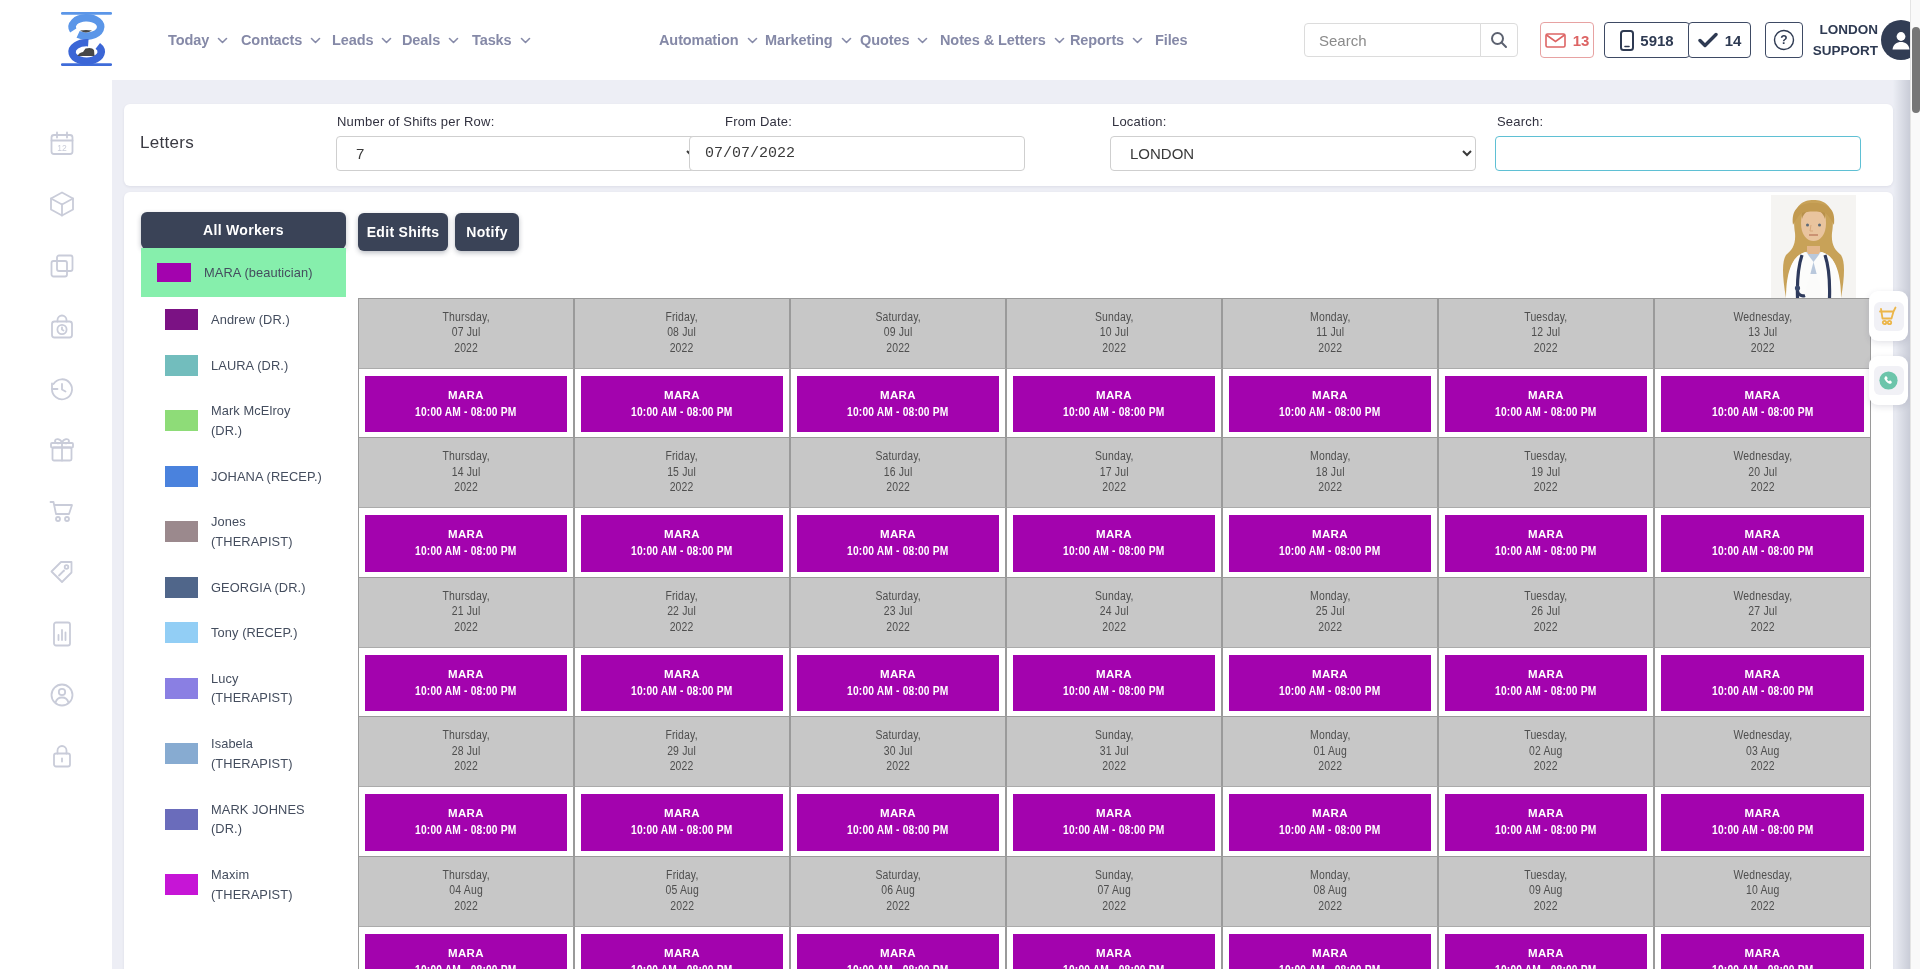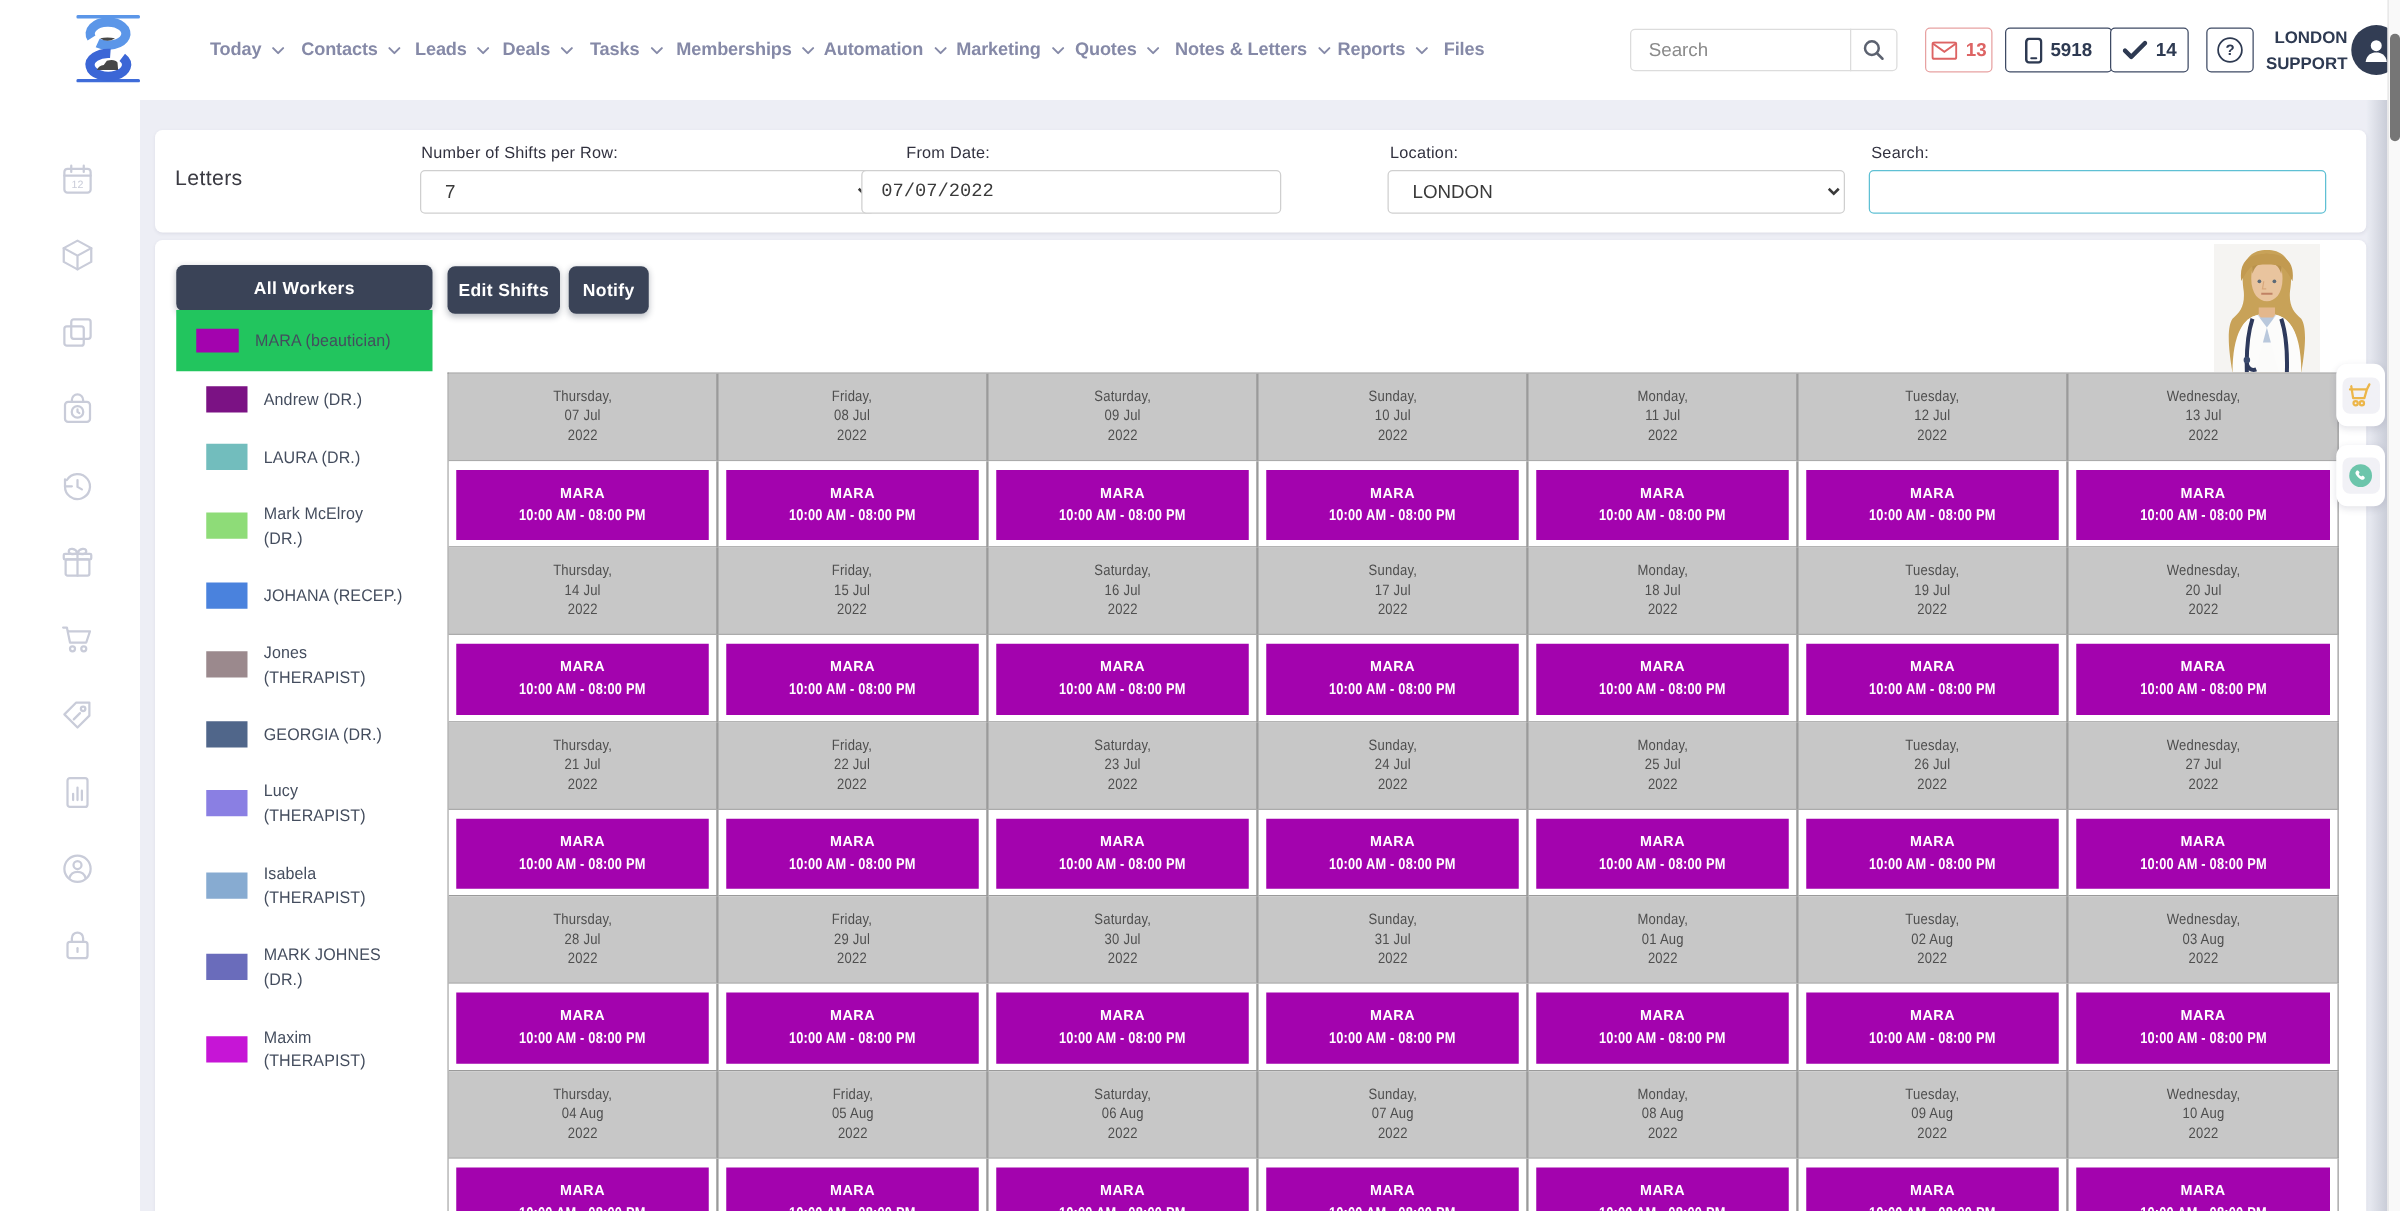--- a/index.html
+++ b/index.html
@@ -22,21 +22,21 @@
 
 #filtercard { position:absolute; left:124px; top:104px; width:1769px; height:82px; background:#fff; border-radius:6px; box-shadow:0 1px 3px rgba(40,40,80,.08); z-index:5; }
 #filtercard .flabel { position:absolute; top:10px; font-size:13px; color:#31313f; letter-spacing:.2px; }
 #filtercard .fin { position:absolute; top:32px; height:35px; border:1px solid #cfcfcf; border-radius:4px; background:#fff; font-size:15px; color:#3a3a3a; font-family:"Liberation Sans",sans-serif; padding:0 10px 0 15px; }
 #shiftsTitle { position:absolute; left:16px; top:29px; font-size:17px; color:#3a3a42; letter-spacing:.3px; }
 
 #bigcard { position:absolute; left:124px; top:192px; width:1769px; height:777px; background:#fff; border-radius:6px 6px 0 0; box-shadow:0 1px 3px rgba(40,40,80,.08); z-index:4; }
 .navybtn { position:absolute; background:#3a4357; border-radius:6px; color:#fff; font-weight:700; display:flex; align-items:center; justify-content:center; letter-spacing:.3px; box-shadow:0 2px 5px rgba(30,40,60,.3); }
 
 #wlist { position:absolute; left:17px; top:56px; width:205px; }
-#selrow { height:49px; background:#22c55e; display:flex; align-items:center; }
+#selrow { height:49px; background:#86efac; display:flex; align-items:center; }
 #selrow .chip { width:34px; height:19px; margin-left:16px; margin-right:13px; flex-basis:34px; }
 .witem { height:45.5px; display:flex; align-items:center; }
 .wtall { height:65.5px; }
 .chip { width:33px; height:21px; margin-left:24px; margin-right:13px; flex:0 0 33px; display:inline-block; }
 .wtxt { font-size:13.5px; color:#444d5e; line-height:19.5px; letter-spacing:.1px; transform:scaleX(.95); transform-origin:left center; }
 
 #grid { position:absolute; left:234px; top:105.5px; width:1513px; display:grid; grid-template-columns:repeat(7,1fr); border-left:1px solid #9a9a9a; border-top:1px solid #9a9a9a; z-index:6; }
 .hcell { height:70px; background:#c7c7c7; border-right:2px solid #9a9a9a; border-bottom:1px solid #ababab; display:flex; align-items:center; justify-content:center; font-size:12px; color:#4e4e4e; line-height:15.5px; letter-spacing:.2px; }
 .hin { text-align:center; transform:scaleX(.87); }
 .hcell:nth-child(14n+7), .scell:nth-child(14n) { border-right:1px solid #9a9a9a; }
@@ -73,23 +73,20 @@
     <span class="mi" style="left:205px">Contacts<svg width="11" height="7" viewBox="0 0 11 7" style="margin-left:8px">
         <path d="M1.5 1.5 5.5 5.5 9.5 1.5" fill="none" stroke="#868aa8" stroke-width="1.6" stroke-linecap="round" stroke-linejoin="round"></path>
       </svg></span>
     <span class="mi" style="left:296px">Leads<svg width="11" height="7" viewBox="0 0 11 7" style="margin-left:8px">
         <path d="M1.5 1.5 5.5 5.5 9.5 1.5" fill="none" stroke="#868aa8" stroke-width="1.6" stroke-linecap="round" stroke-linejoin="round"></path>
       </svg></span>
     <span class="mi" style="left:366px">Deals<svg width="11" height="7" viewBox="0 0 11 7" style="margin-left:8px">
         <path d="M1.5 1.5 5.5 5.5 9.5 1.5" fill="none" stroke="#868aa8" stroke-width="1.6" stroke-linecap="round" stroke-linejoin="round"></path>
       </svg></span>
     <span class="mi" style="left:436px">Tasks<svg width="11" height="7" viewBox="0 0 11 7" style="margin-left:8px">
-        <path d="M1.5 1.5 5.5 5.5 9.5 1.5" fill="none" stroke="#868aa8" stroke-width="1.6" stroke-linecap="round" stroke-linejoin="round"></path>
-      </svg></span>
-    <span class="mi" style="left:505px">Memberships<svg width="11" height="7" viewBox="0 0 11 7" style="margin-left:8px">
         <path d="M1.5 1.5 5.5 5.5 9.5 1.5" fill="none" stroke="#868aa8" stroke-width="1.6" stroke-linecap="round" stroke-linejoin="round"></path>
       </svg></span>
     <span class="mi" style="left:623px">Automation<svg width="11" height="7" viewBox="0 0 11 7" style="margin-left:8px">
         <path d="M1.5 1.5 5.5 5.5 9.5 1.5" fill="none" stroke="#868aa8" stroke-width="1.6" stroke-linecap="round" stroke-linejoin="round"></path>
       </svg></span>
     <span class="mi" style="left:729px">Marketing<svg width="11" height="7" viewBox="0 0 11 7" style="margin-left:8px">
         <path d="M1.5 1.5 5.5 5.5 9.5 1.5" fill="none" stroke="#868aa8" stroke-width="1.6" stroke-linecap="round" stroke-linejoin="round"></path>
       </svg></span>
     <span class="mi" style="left:824px">Quotes<svg width="11" height="7" viewBox="0 0 11 7" style="margin-left:8px">
         <path d="M1.5 1.5 5.5 5.5 9.5 1.5" fill="none" stroke="#868aa8" stroke-width="1.6" stroke-linecap="round" stroke-linejoin="round"></path>
@@ -261,20 +258,24 @@
         <span class="wtxt">JOHANA (RECEP.)</span>
       </div>
 <div class="witem wtall">
         <span class="chip" style="background:#9b898d"></span>
         <span class="wtxt">Jones<br>(THERAPIST)</span>
       </div>
 <div class="witem">
         <span class="chip" style="background:#50668a"></span>
         <span class="wtxt">GEORGIA (DR.)</span>
       </div>
+<div class="witem">
+        <span class="chip" style="background:#92cef5"></span>
+        <span class="wtxt">Tony (RECEP.)</span>
+      </div>
 <div class="witem wtall">
         <span class="chip" style="background:#8a7fe3"></span>
         <span class="wtxt">Lucy<br>(THERAPIST)</span>
       </div>
 <div class="witem wtall">
         <span class="chip" style="background:#87abd1"></span>
         <span class="wtxt">Isabela<br>(THERAPIST)</span>
       </div>
 <div class="witem wtall">
         <span class="chip" style="background:#6a6cbb"></span>

